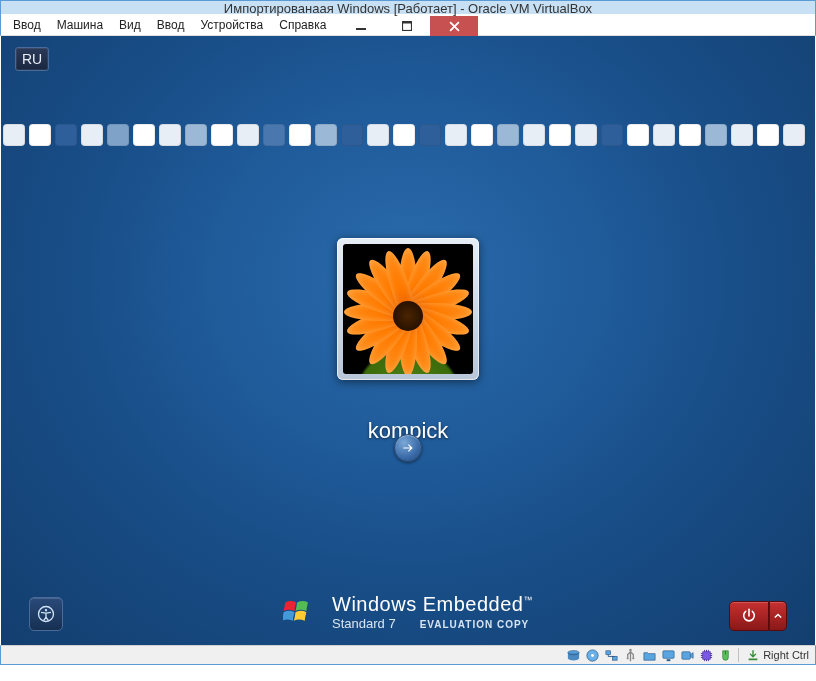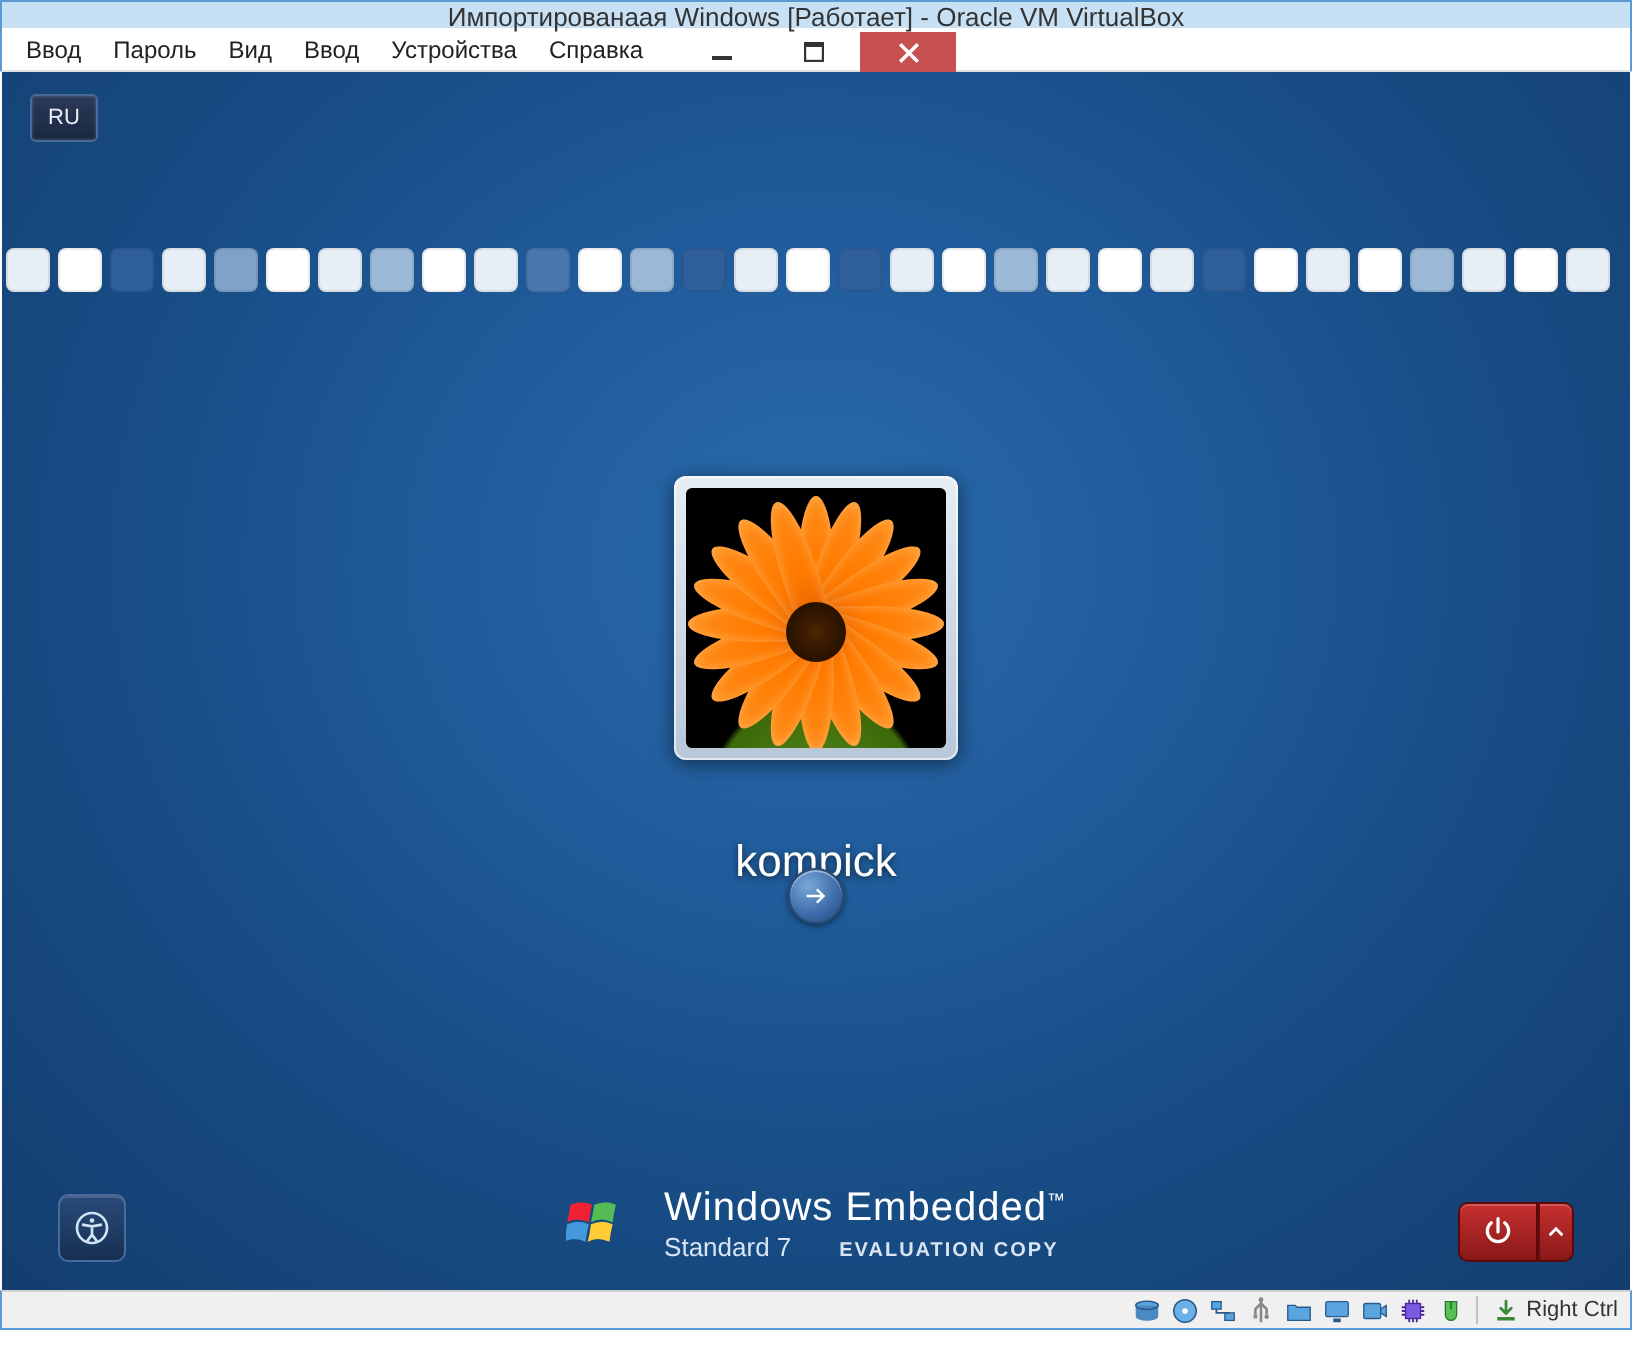--- a/index.html
+++ b/index.html
@@ -16,21 +16,21 @@
   .titlebar .winbtn.max svg { width:10px; height:10px; }
   .titlebar .winbtn.close { background:#c75050; color:#fff; width:48px; }
 
   .menubar { height:22px; background:#fff; border:1px solid #5a9bd5; border-top:none; border-bottom:1px solid #e0e0e0; display:flex; align-items:center; padding:0 4px; font-size:12px; color:#222; }
   .menubar .mitem { padding:2px 8px; cursor:default; }
 
   
   .guest { position:relative; width:814px; height:609px; margin:0 1px; background: radial-gradient(ellipse at 50% 40%, #2a6bad 0%, #1f5a99 35%, #184d86 60%, #133e6f 100%); overflow:hidden; }
 
   
-  .lang { position:absolute; top:11px; left:14px; width:34px; height:24px; background:linear-gradient(#2b3a59,#1a2740); border:1px solid #4a6a9a; border-radius:3px; color:#e8eef7; font-size:11px; display:flex; align-items:center; justify-content:center; box-shadow:0 0 0 1px rgba(255,255,255,.08) inset; }
+  .lang { position:absolute; top:11px; left:14px; width:34px; height:24px; background:linear-gradient(#2b3a59,#1a2740); border:1px solid #4a6a9a; border-radius:3px; color:#e8eef7; font-size:14px; display:flex; align-items:center; justify-content:center; box-shadow:0 0 0 1px rgba(255,255,255,.08) inset; }
 
   
   .band { position:absolute; top:88px; left:0; right:0; height:26px; display:flex; gap:4px; padding:0 2px; }
   .band .sq { width:22px; height:22px; border-radius:4px; }
 
   .user-tile { position:absolute; left:50%; top:202px; transform:translateX(-50%); width:142px; height:142px; border-radius:6px; background:linear-gradient(#e6edf5,#b8c6d8); padding:6px; box-shadow:0 2px 10px rgba(0,0,0,.5), inset 0 0 0 1px rgba(255,255,255,.6); }
   .user-tile .inner { width:100%; height:100%; border-radius:3px; overflow:hidden; position:relative; background:#000; }
   .flower-bg { position:absolute; inset:0; background: radial-gradient(circle at 50% 55%, #3a1c00 0%, #2a1400 18%, transparent 20%), radial-gradient(circle at 50% 120%, #5a8a1a 0%, #3a6a0a 30%, transparent 32%); }
   .petals { position:absolute; inset:0; }
   .petal { position:absolute; left:50%; top:52%; width:18px; height:64px; background:linear-gradient(#ff8c1a 0%, #ff7a00 60%, #e66000 100%); border-radius:60% 60% 20% 20% / 70% 70% 30% 30%; transform-origin:50% 100%; box-shadow:inset 0 0 6px rgba(255,220,150,.5); }
@@ -87,21 +87,21 @@
     <div class="winbtn close">
       <svg width="11" height="11" viewBox="0 0 10 10">
           <path d="M1 1 L9 9 M9 1 L1 9" stroke="#fff" stroke-width="1.6"></path>
         </svg>
     </div>
   </div>
 </div>
 
 <div class="menubar">
   <div class="mitem">Ввод</div>
-  <div class="mitem">Пароль</div>
+  <div class="mitem">Машина</div>
   <div class="mitem">Вид</div>
   <div class="mitem">Ввод</div>
   <div class="mitem">Устройства</div>
   <div class="mitem">Справка</div>
 </div>
 
 <div class="guest">
 
   <div class="lang">RU</div>
 

